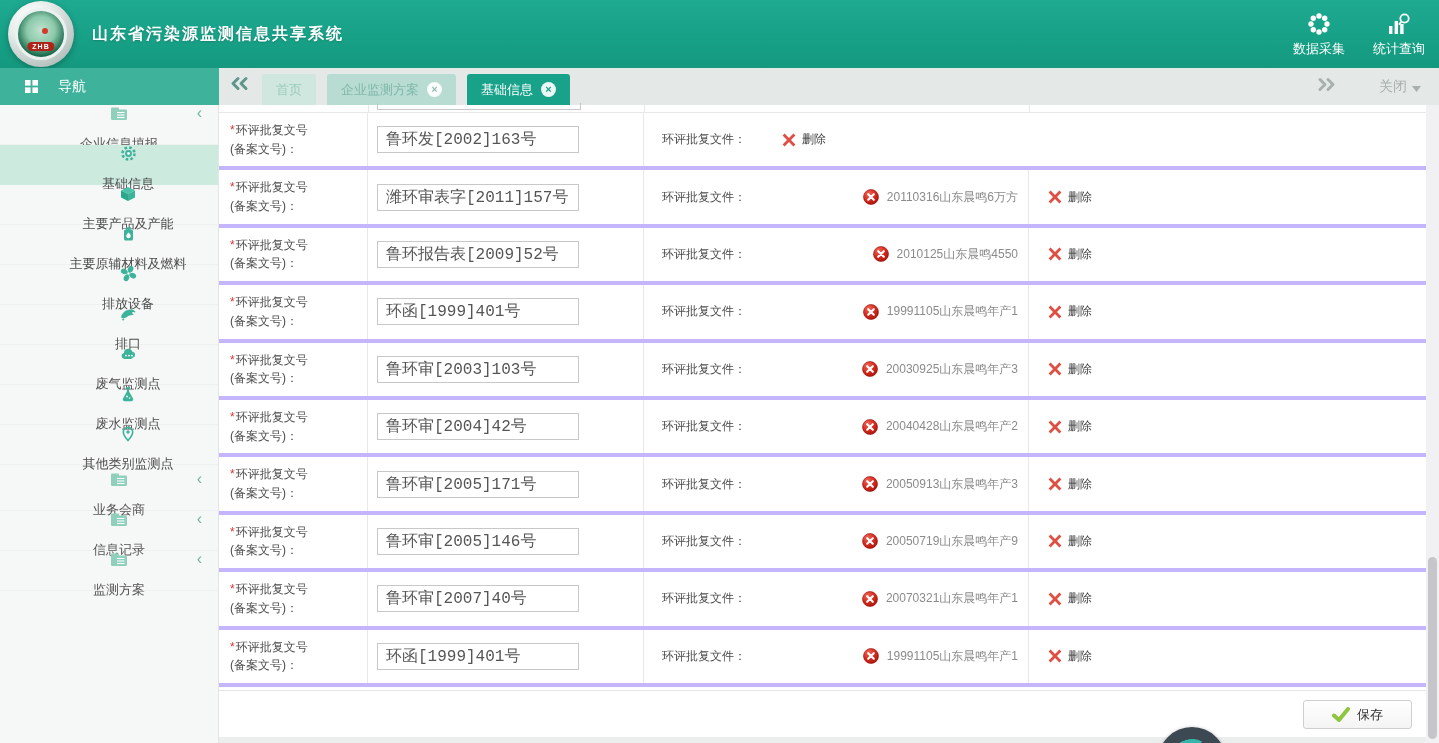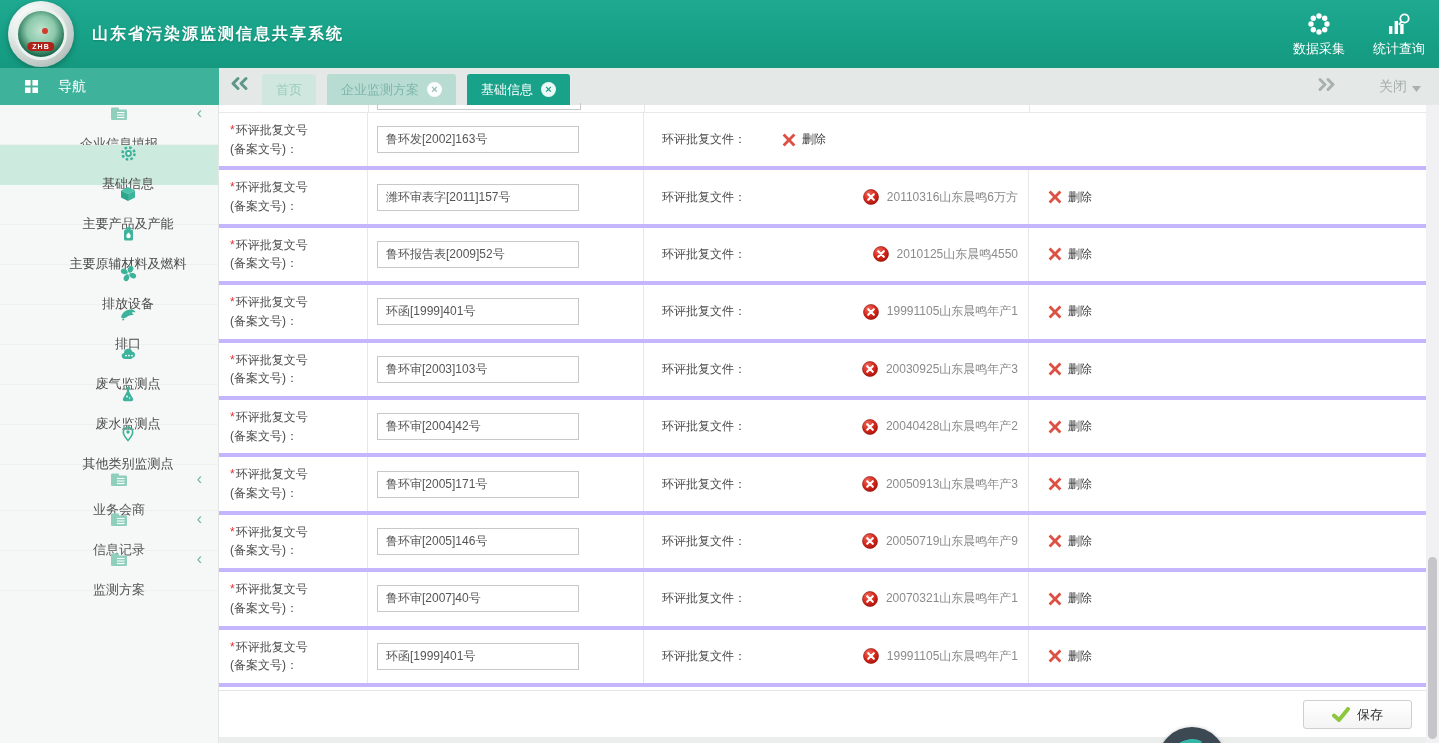--- a/index.html
+++ b/index.html
@@ -59,22 +59,22 @@
   .main { position:absolute; left:219px; top:105px; width:1207px; height:632px; background:#fff; }
   .trow { display:flex; height:57.4px; border-bottom:4px solid #c4b5fd; }
   .trow .c { display:flex; align-items:center; }
   .c1 { width:149px; border-right:1px solid #e8e8e8; padding-left:11px; }
   .c2 { width:276px; border-right:1px solid #e8e8e8; }
   .c3 { width:119px; padding-left:18px; }
   .c4 { width:266px; border-right:1px solid #e8e8e8; justify-content:flex-end; padding-right:10px; gap:8px; }
   .c5 { flex:1; padding-left:19px; }
   .row-label { font-size:12px; color:#4c4c4c; line-height:1.55; }
   .req { color:#e03131; margin-right:1px; }
-  .doc-input { width:202px; height:27px; margin-left:9px; border:1px solid #c8c8c8; font-size:12px; color:#555;
-          padding:0 8px; font-family:Liberation Sans, sans-serif; background:#fff; }
+  .doc-input { width:202px; height:27px; margin-left:9px; border:1px solid #c8c8c8; font-size:16px; color:#555;
+          padding:0 8px; font-family:Liberation Mono, monospace; background:#fff; }
   .file-label { font-size:12px; color:#4c4c4c; }
   .badge { width:16px; height:16px; display:inline-flex; flex:none; }
   .fname { font-size:12px; color:#8b8b8b; cursor:pointer; }
   .del-btn { display:inline-flex; align-items:center; gap:6px; cursor:pointer; text-decoration:none; }
   .del-x { width:14px; height:14px; display:inline-flex; }
   .del-label { font-size:12px; color:#3c3c3c; }
   .partial { height:8px; border-bottom:1px solid #e8e8e8; position:relative; }
   .partial .b1 { position:absolute; left:149px; top:0; bottom:0; border-left:1px solid #e8e8e8; }
   .partial .b2 { position:absolute; left:425px; top:0; bottom:0; border-left:1px solid #e8e8e8; }
   .partial .b3 { position:absolute; left:810px; top:0; bottom:0; border-left:1px solid #e8e8e8; }

